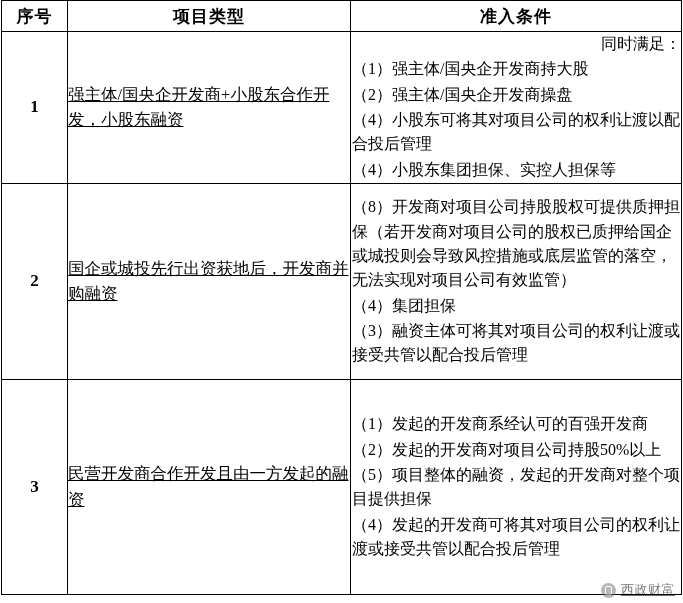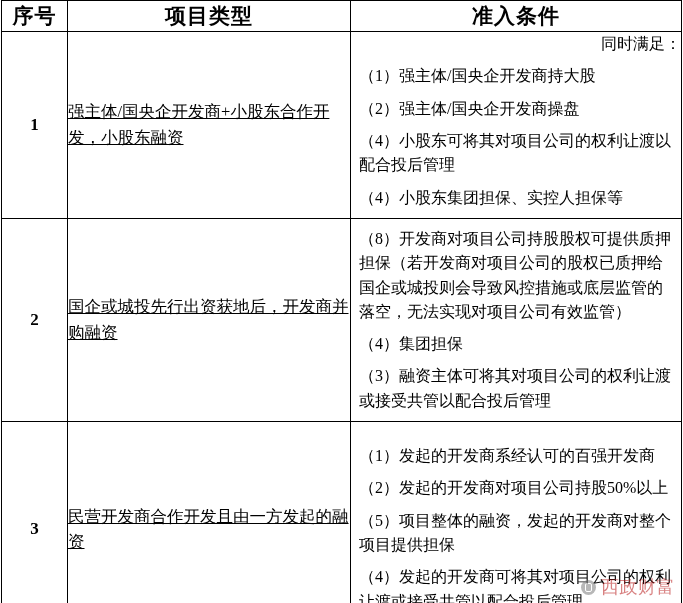--- a/index.html
+++ b/index.html
@@ -32,21 +32,21 @@
     vertical-align: middle;
     padding: 0;
   }
   .col-no { width: 66px; }
   .col-type { width: 283px; }
   .col-cond { width: 331px; }
 
   thead th {
     text-align: center;
     font-weight: bold;
-    font-size: 21px;
+    font-size: 17px;
     height: 30px;
     letter-spacing: 1px;
   }
   td.cell-no {
     text-align: center;
     font-weight: bold;
     font-size: 17px;
   }
   td.cell-type {
     padding: 6px 10px 6px 14px;
@@ -54,21 +54,21 @@
     line-height: 1.55;
     text-decoration: underline;
   }
   td.cell-cond {
     padding: 7px 8px 7px 10px;
     font-size: 16px;
     line-height: 1.52;
     vertical-align: top;
   }
   .cond-line {
-    margin: 8px;
+    margin: 1px;
     padding: 0;
     text-indent: 0;
   }
   .cond-head {
     margin: 0 0 1px 0;
     text-align: right;
   }
   .row1 { height: 148px; }
   .row2 { height: 196px; }
   .row3 { height: 215px; }
@@ -96,23 +96,24 @@
     left: 4px;
     top: 3px;
     width: 7px;
     height: 9px;
     border: 1.5px solid #ffffff;
     border-radius: 2px;
     box-sizing: border-box;
   }
   .wm-text {
     font-family: "Liberation Sans", "DejaVu Sans", sans-serif;
-    font-size: 18px;
-    color: #b91c1c;
+    font-size: 13px;
+    color: #000000;
     letter-spacing: 0.5px;
+    text-decoration: underline;
   }
 </style>
 </head>
 <body>
 
 <div class="doc">
 
   <table class="main-table">
     <colgroup>
       <col class="col-no">

